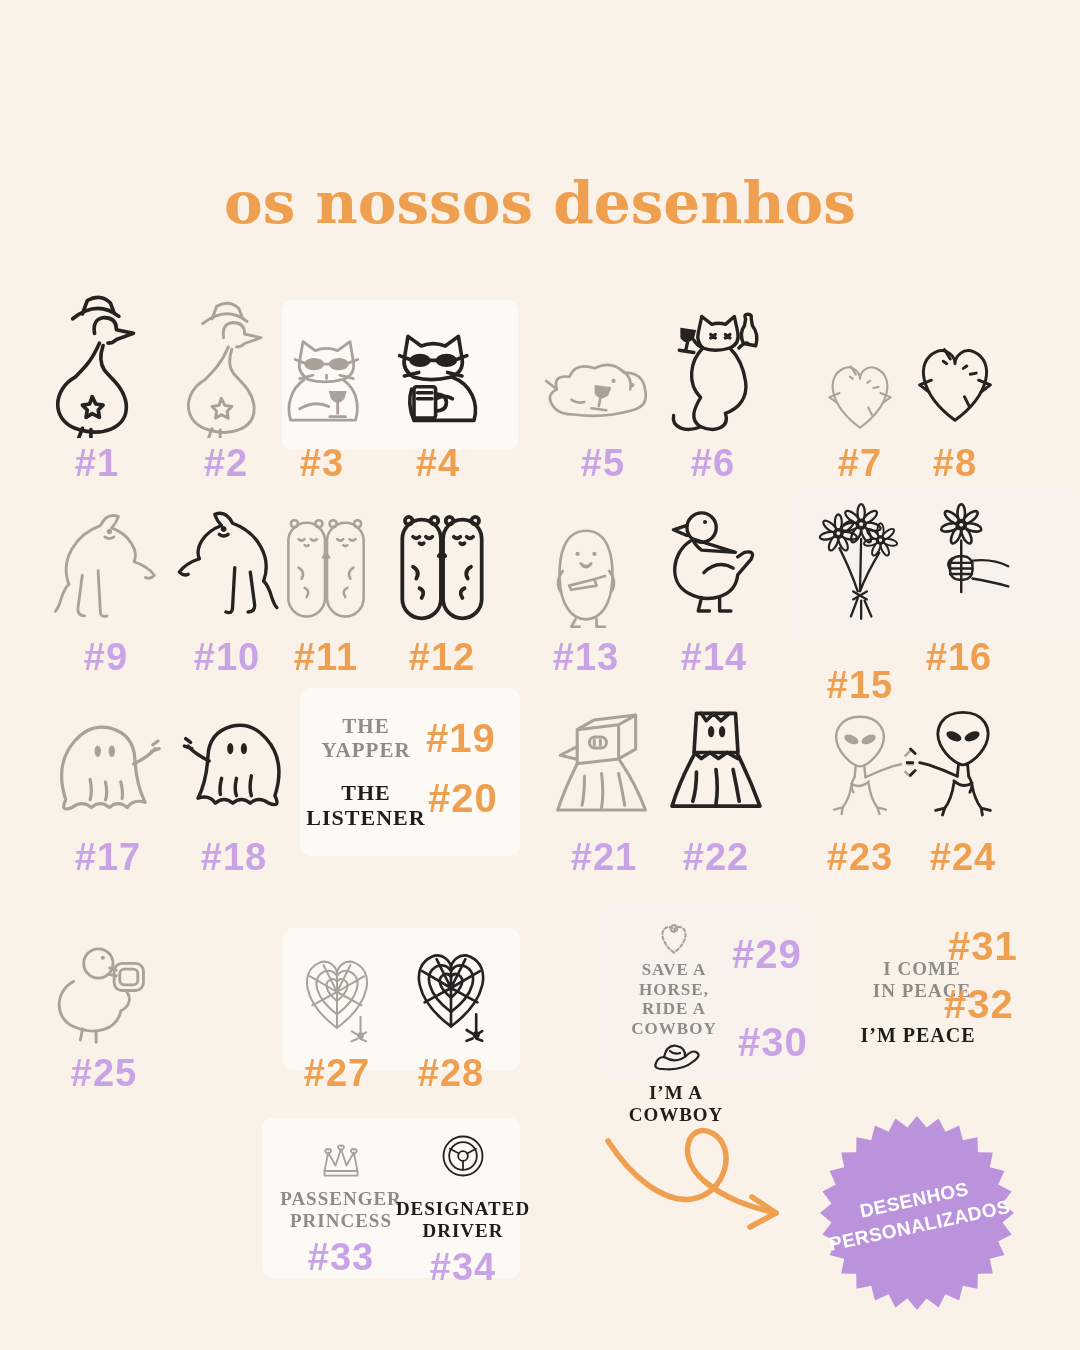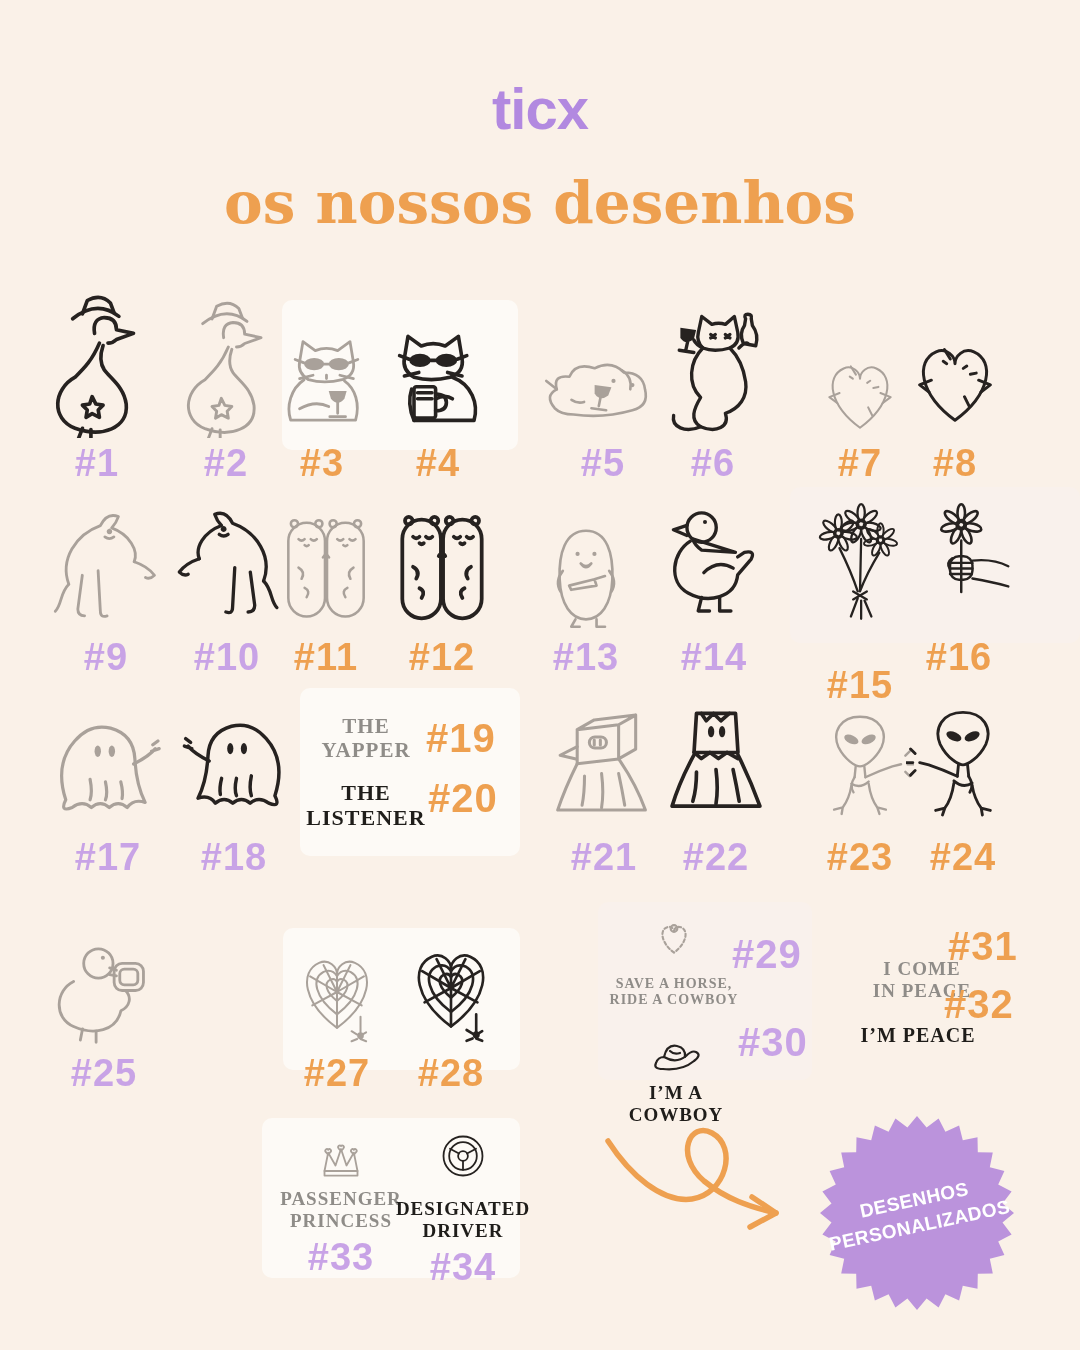--- a/index.html
+++ b/index.html
@@ -248,21 +248,20 @@
     </defs>
   </svg>
 
   <div class="panel white" style="left:282px;top:300px;width:236px;height:150px;"></div>
   <div class="panel pink" style="left:790px;top:487px;width:290px;height:156px;"></div>
   <div class="panel white" style="left:300px;top:688px;width:220px;height:168px;"></div>
   <div class="panel white" style="left:283px;top:928px;width:237px;height:142px;"></div>
   <div class="panel pink" style="left:598px;top:902px;width:214px;height:178px;"></div>
   <div class="panel white" style="left:262px;top:1118px;width:258px;height:160px;"></div>
 
-  <div class="brand">ticx</div>
   <div class="headline">os nossos desenhos</div>
 
   <div class="cell" style="left:36px;top:292px;width:122px;">
     <div class="art" style="height:146px;">
         <svg class="doodle tone-black w3" style="height:100%">
           <use href="#sym-goose"></use>
         </svg>
       </div>
     <div class="num purple">#1</div>
   </div>
@@ -476,21 +475,21 @@
           <use href="#sym-web"></use>
         </svg>
       </div>
     <div class="num orange">#28</div>
   </div>
 
   <div class="text-item" style="left:606px;top:918px;width:136px;">
     <svg class="doodle tone-gray w2" style="height:42px">
         <use href="#sym-rope-heart"></use>
       </svg>
-    <div class="cap cap-gray" style="font-size:14px;margin-top:16px;">
+    <div class="cap cap-gray" style="font-size:17px;margin-top:0;">
       <div>SAVE A HORSE,</div>
       <div>RIDE A COWBOY</div>
     </div>
   </div>
   <div class="num-abs purple" style="left:732px;top:934px;text-align:center;">#29</div>
 
   <div class="text-item" style="left:606px;top:1038px;width:140px;">
     <svg class="doodle tone-black w22" style="height:40px">
         <use href="#sym-cowboy-hat"></use>
       </svg>

